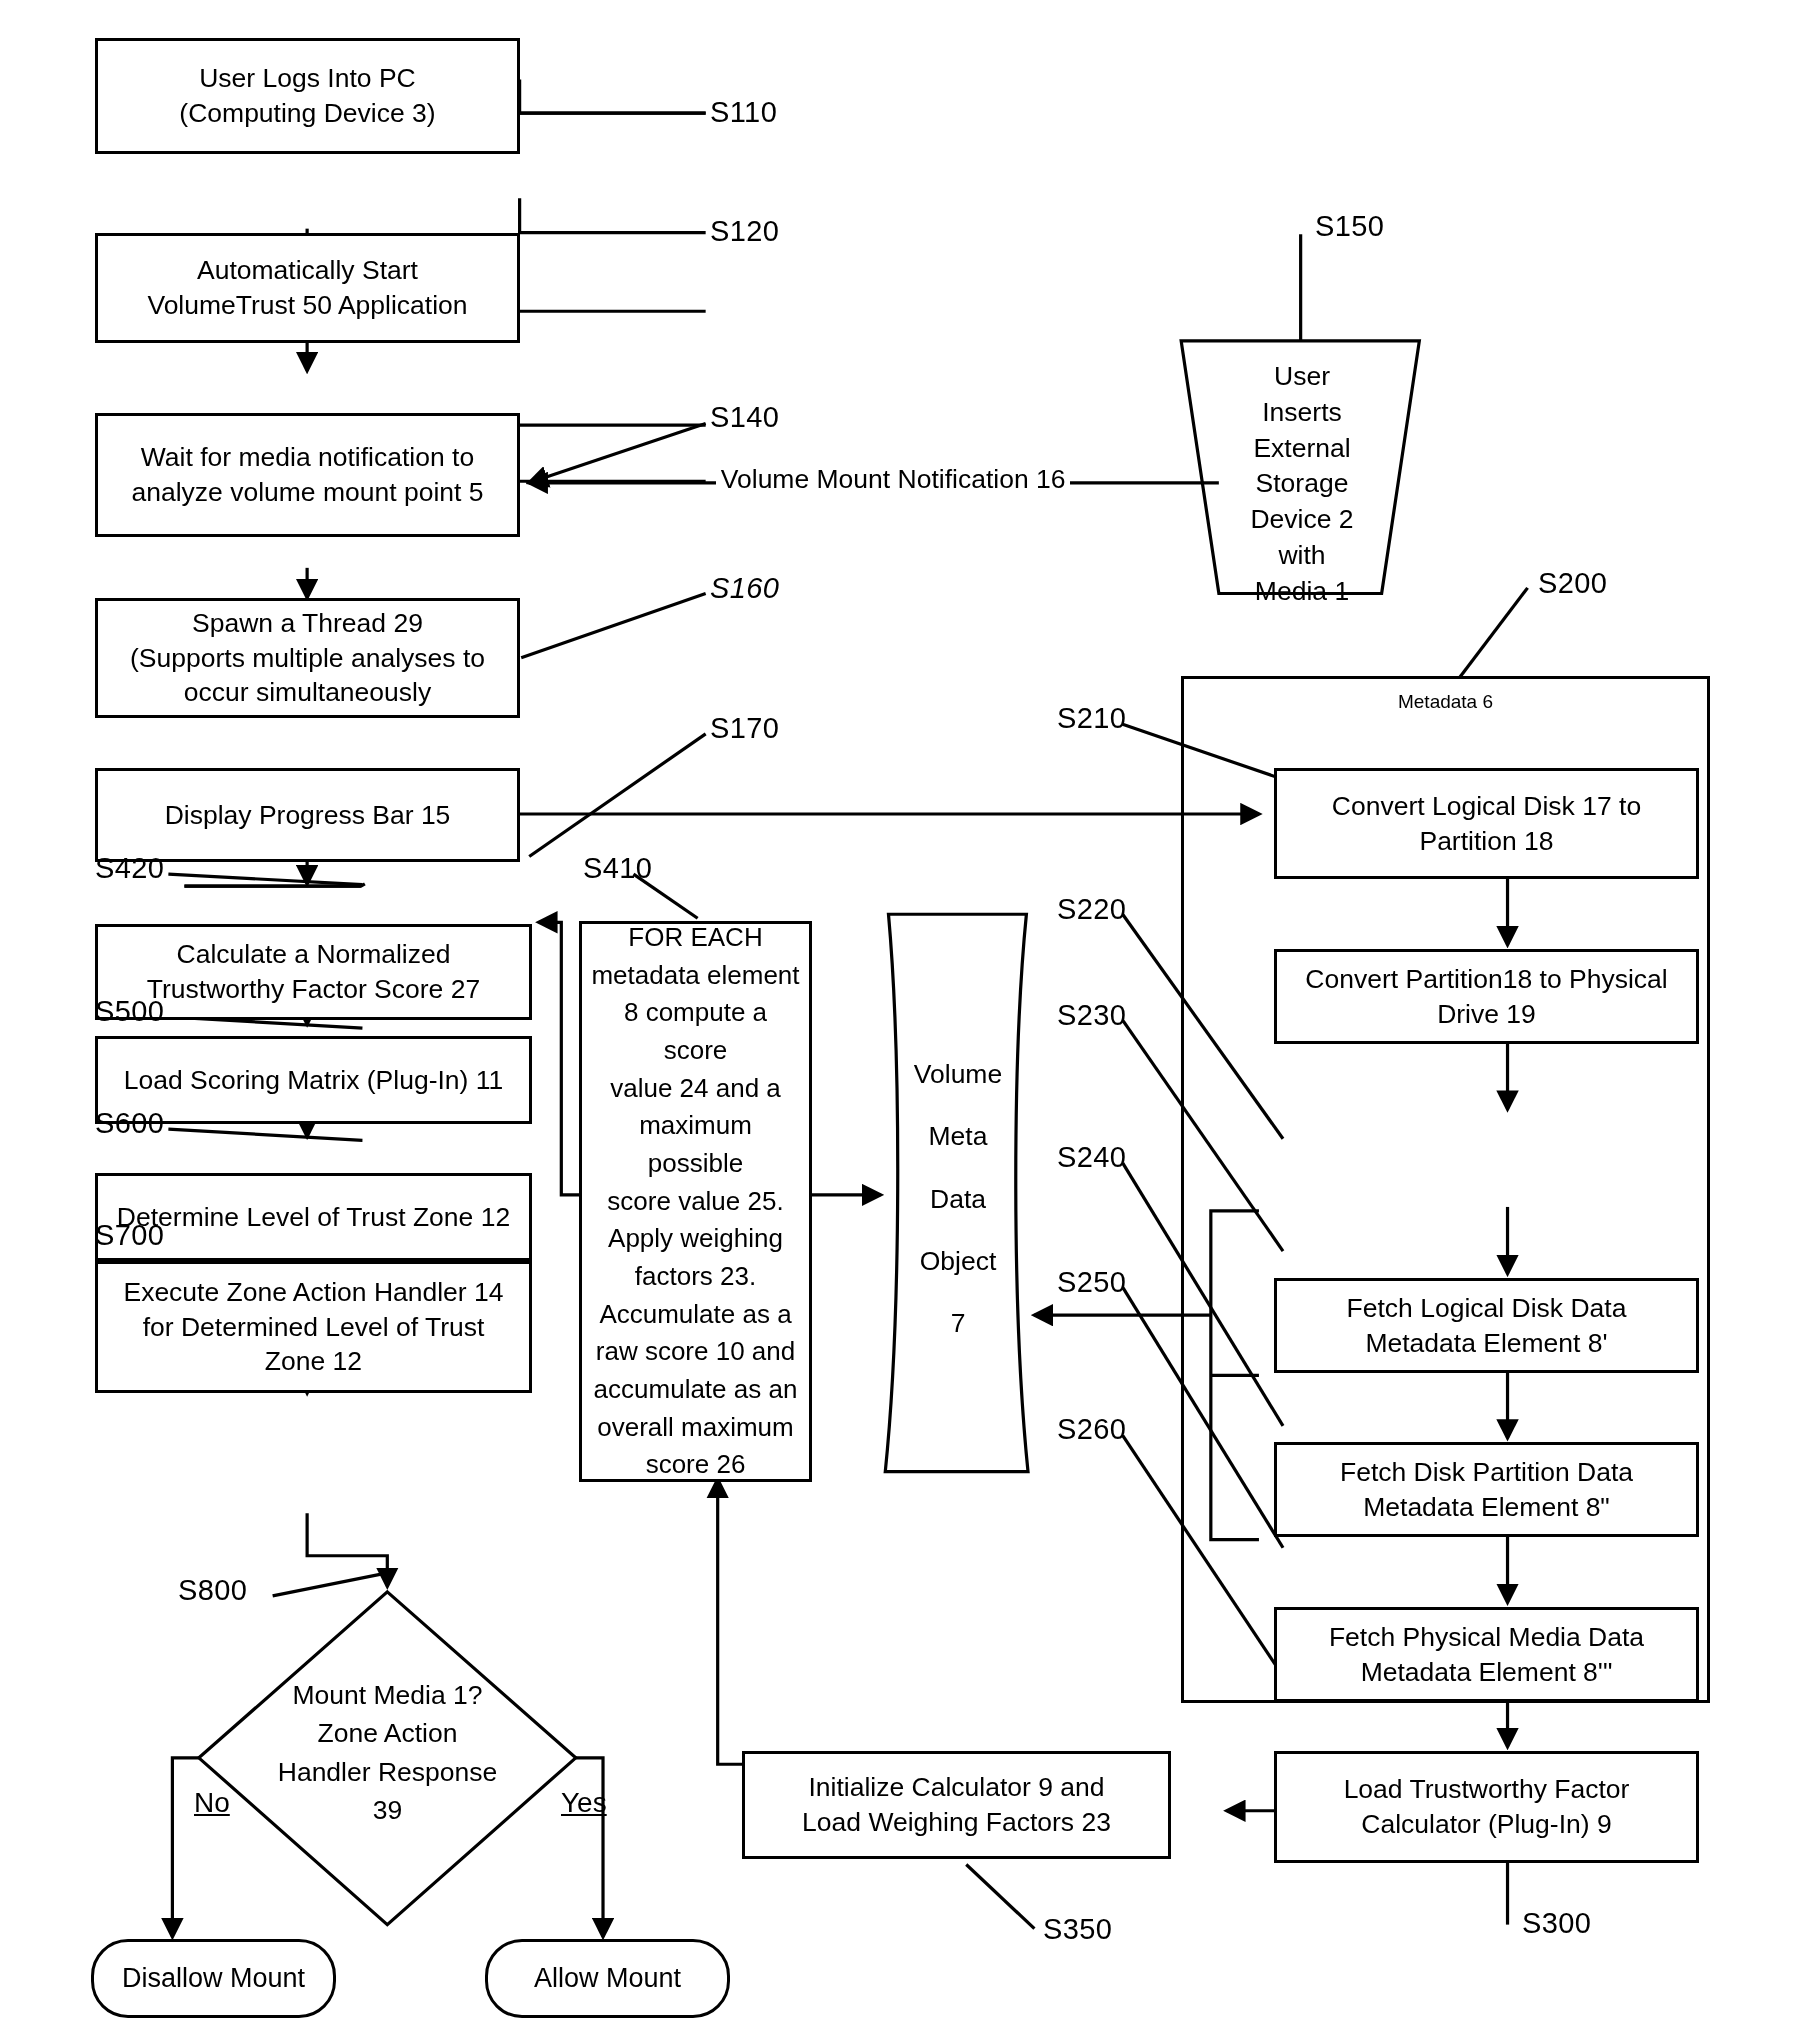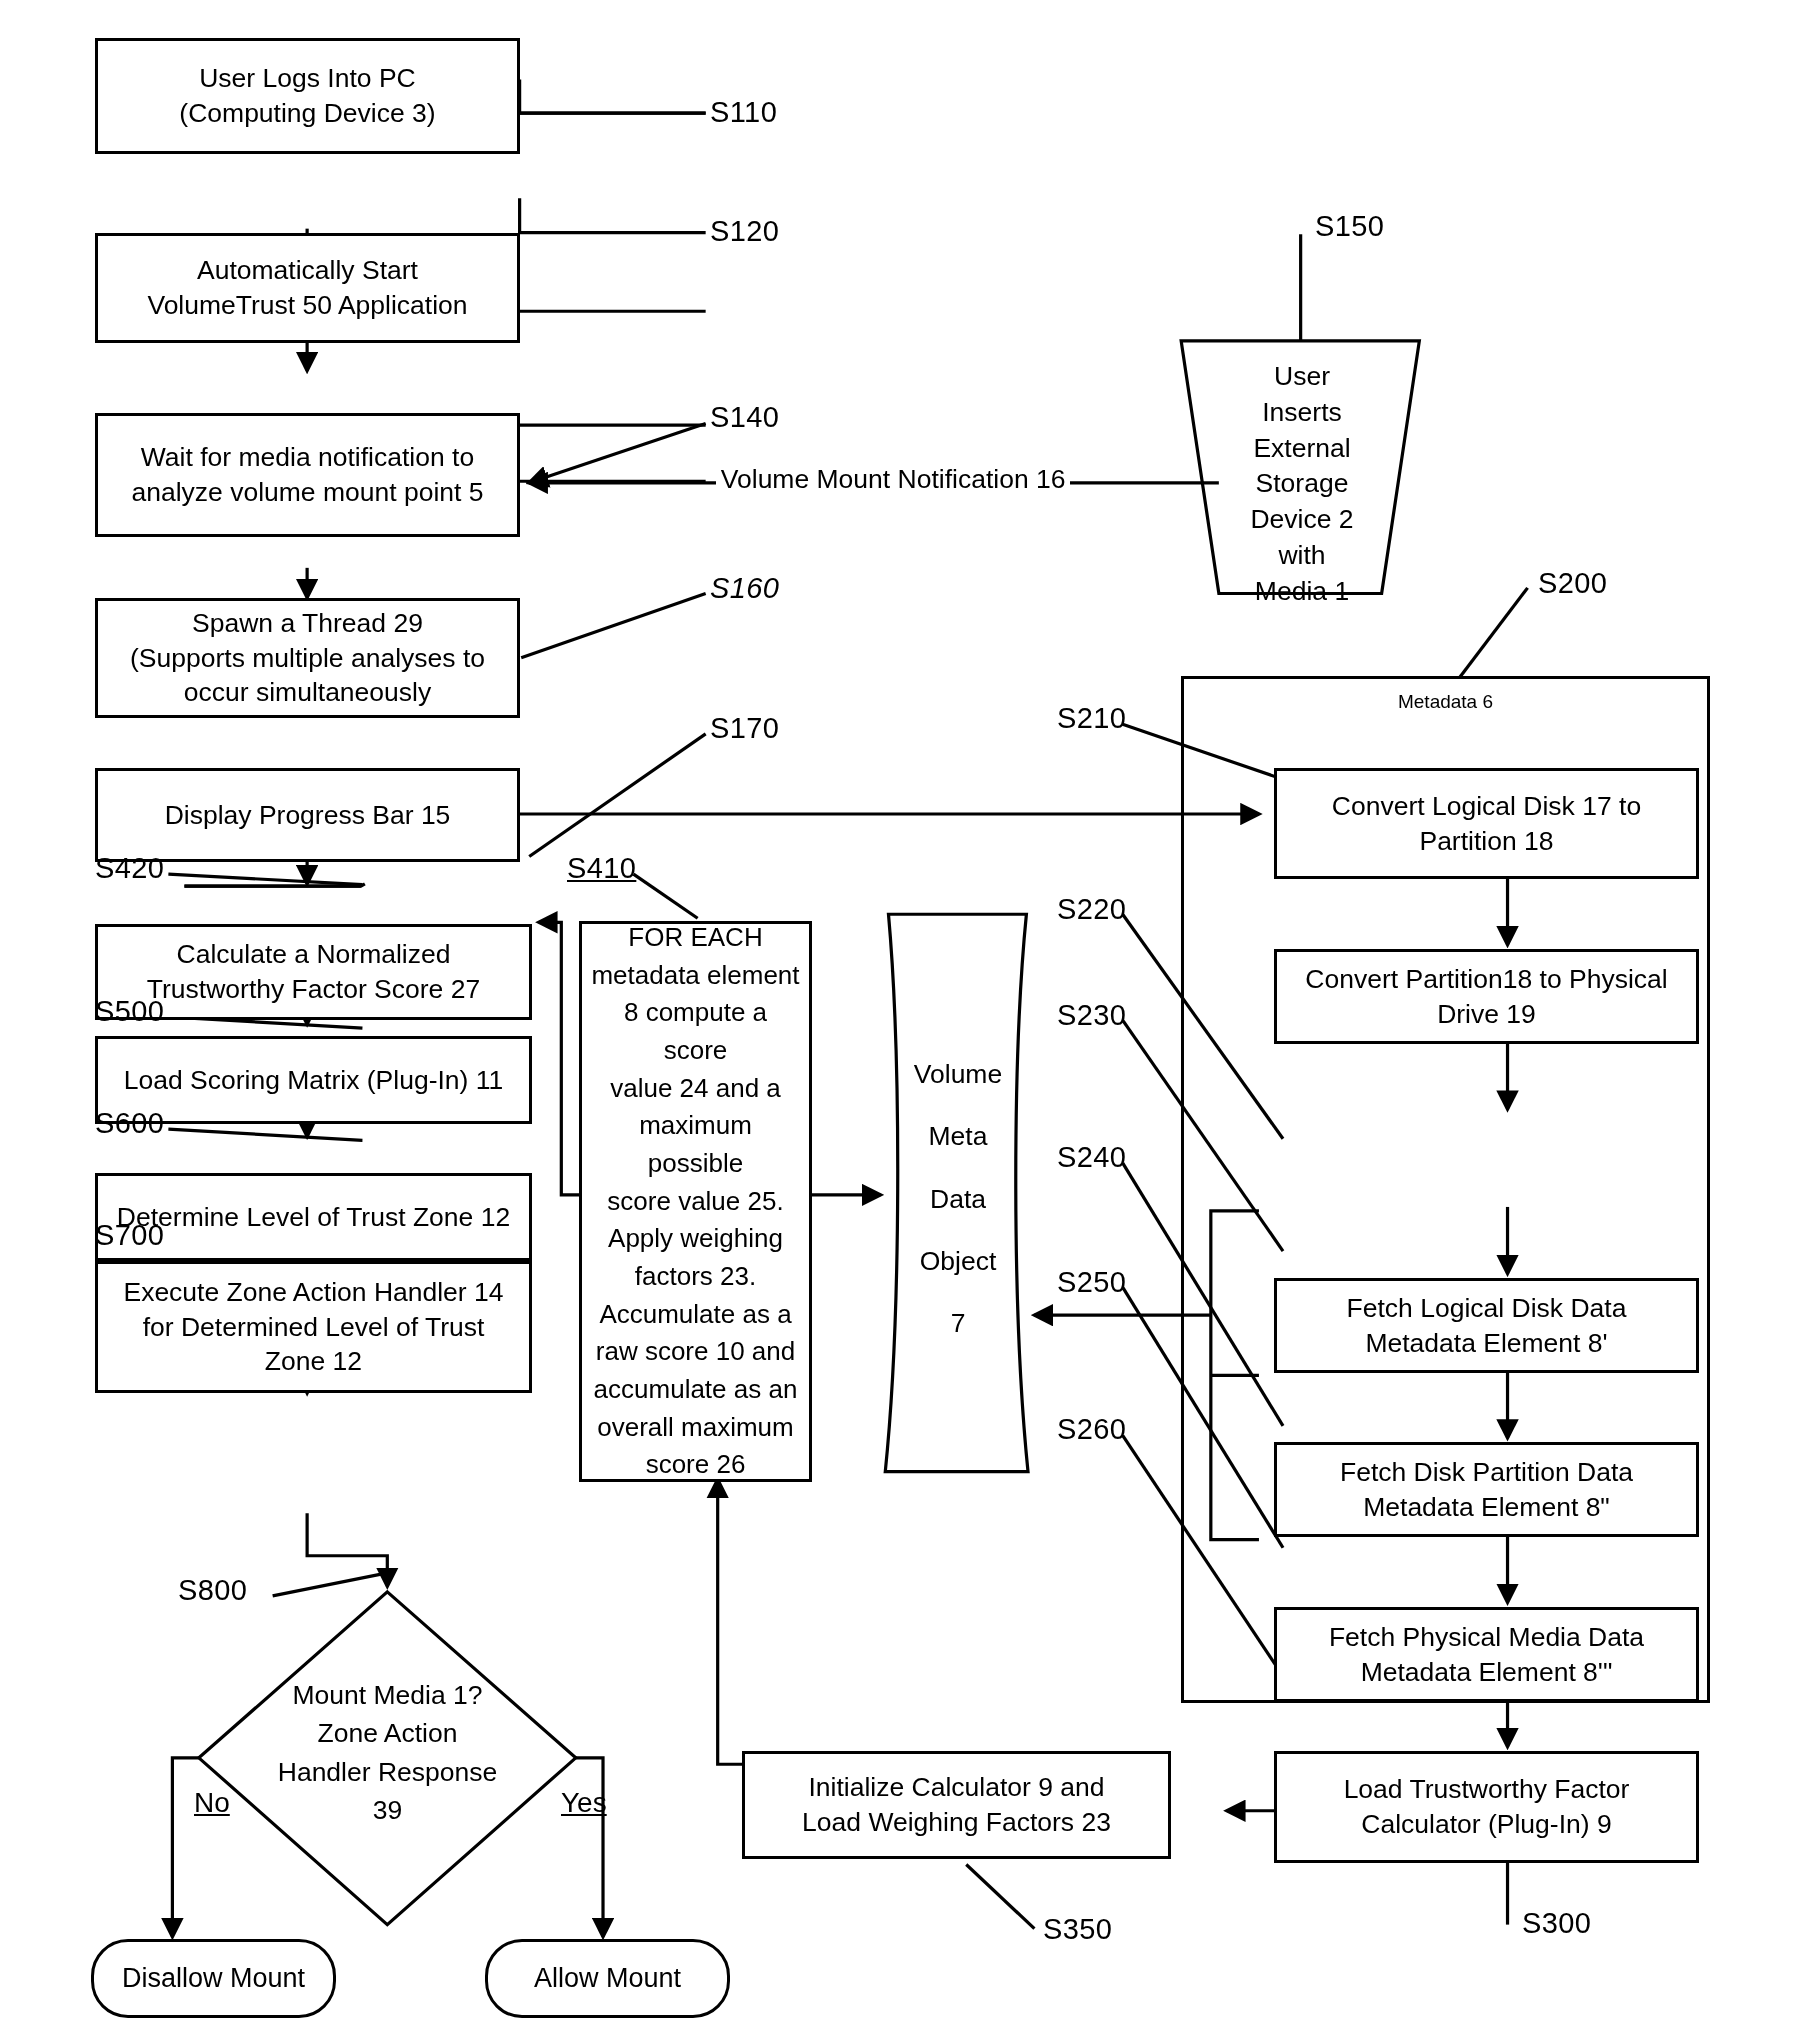--- a/index.html
+++ b/index.html
@@ -330,21 +330,21 @@
   <div class="slabel" style="left:710px; top:712px;">S170</div>
   <div class="slabel" style="left:1538px; top:567px;">S200</div>
   <div class="slabel" style="left:1057px; top:702px;">S210</div>
   <div class="slabel" style="left:1057px; top:893px;">S220</div>
   <div class="slabel" style="left:1057px; top:999px;">S230</div>
   <div class="slabel" style="left:1057px; top:1141px;">S240</div>
   <div class="slabel" style="left:1057px; top:1266px;">S250</div>
   <div class="slabel" style="left:1057px; top:1413px;">S260</div>
   <div class="slabel" style="left:1522px; top:1907px;">S300</div>
   <div class="slabel" style="left:1043px; top:1913px;">S350</div>
-  <div class="slabel" style="left:567px; top:852px;text-decoration:underline;">S410</div>
+  <div class="slabel" style="left:583px; top:852px;">S410</div>
   <div class="slabel" style="left:95px; top:852px;">S420</div>
   <div class="slabel" style="left:95px; top:995px;">S500</div>
   <div class="slabel" style="left:95px; top:1107px;">S600</div>
   <div class="slabel" style="left:95px; top:1219px;">S700</div>
   <div class="slabel" style="left:178px; top:1574px;">S800</div>
 
 </div>
 
 
 </body></html>

